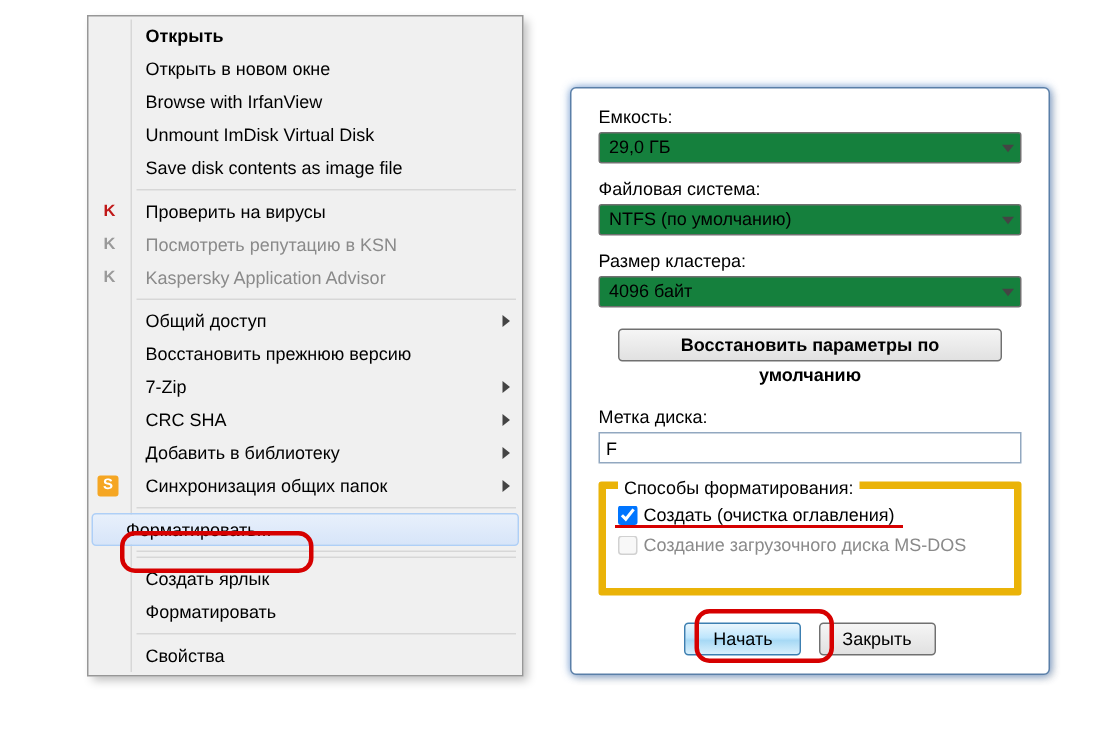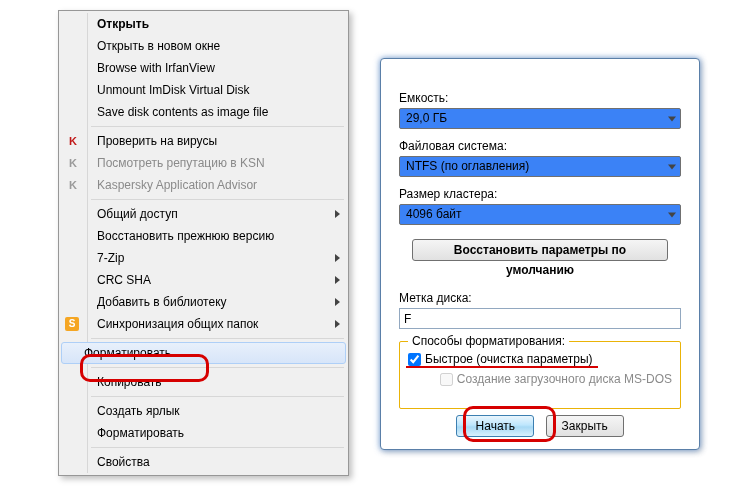--- a/index.html
+++ b/index.html
@@ -96,28 +96,28 @@
     left: 380px; top: 58px;
     width: 318px;
     height: 390px;
     background: #fff;
     border: 1px solid #5a7fa8;
     box-shadow: 0 0 6px rgba(60,120,200,0.7), 2px 2px 6px rgba(0,0,0,0.2);
     border-radius: 4px;
   }
   .dialog-body {
     position: relative;
-    padding: 26px 18px 0 18px;
+    padding: 6px 18px 0 18px;
   }
   .fld-label { margin-top: 6px; margin-bottom: 3px; }
   .combo {
     width: 100%;
     height: 21px;
     border: 1px solid #707070;
-    background: #3b82f6;
+    background: #15803d;
     position: relative;
     border-radius: 2px;
     box-sizing: border-box;
     line-height: 19px;
     padding-left: 6px;
     font-size: 12px;
   }
   .combo .cb-arrow {
     position: absolute; right: 4px; top: 50%; transform: translateY(-50%);
     width: 0; height: 0;
@@ -145,38 +145,38 @@
     border-radius: 3px;
     font-size: 12px;
     text-align: center;
     box-sizing: border-box;
   }
   .btn.default {
     border: 1px solid #3c7fb1;
     background: linear-gradient(#eaf6fd,#bee6fd 45%,#a7d9f5 55%,#d9f0fc);
   }
   .groupbox {
-    border: 1px solid #eab308;
+    border: 5px solid #eab308;
     border-radius: 2px;
     position: relative;
     padding: 8px 8px 8px 8px;
     margin-top: 12px;
   }
   .groupbox .legend {
     position: absolute;
     top: -8px; left: 8px;
     background: #fff;
     padding: 0 4px;
   }
   .chk {
     display: flex; align-items: center;
     height: 18px;
   }
   .chk input { margin: 0 4px 0 0; }
-  .chk.disabled { color: #8a8a8a; justify-content: flex-end; }
+  .chk.disabled { color: #8a8a8a; }
   .chk.disabled input { accent-color: #bbb; }
   .footer {
     position: absolute;
     bottom: 12px;
     left: 0; right: 0;
     text-align: center;
   }
   .footer .btn { min-width: 78px; margin: 0 4px; }
   .underline-red {
     position: absolute;
@@ -204,21 +204,20 @@
         <div class="menu-item sep"></div>
         <div class="menu-item"><span>Общий доступ</span><span class="submenu-arrow"></span></div>
         <div class="menu-item"><span>Восстановить прежнюю версию</span></div>
         <div class="menu-item"><span>7-Zip</span><span class="submenu-arrow"></span></div>
         <div class="menu-item"><span>CRC SHA</span><span class="submenu-arrow"></span></div>
         <div class="menu-item"><span>Добавить в библиотеку</span><span class="submenu-arrow"></span></div>
         <div class="menu-item"><span class="menu-icon icon-s">S</span><span>Синхронизация общих папок</span><span class="submenu-arrow"></span></div>
         <div class="menu-item sep"></div>
         <div class="menu-item highlight"><span>Форматировать...</span></div>
         <div class="menu-item sep"></div>
-        <div class="menu-item"><span>Копировать</span></div>
         <div class="menu-item sep"></div>
         <div class="menu-item"><span>Создать ярлык</span></div>
         <div class="menu-item"><span>Форматировать</span></div>
         <div class="menu-item sep"></div>
         <div class="menu-item"><span>Свойства</span></div>
       </div>
   </div>
 
   <div class="ring-highlight" style="left:80px; top:354px; width:123px; height:22px;"></div>
 
@@ -226,42 +225,42 @@
     <div class="dialog-body">
 
       <div class="fld-label">Емкость:</div>
       <div class="combo">
         <span>29,0 ГБ</span>
         <span class="cb-arrow"></span>
       </div>
 
       <div class="fld-label" style="margin-top:10px">Файловая система:</div>
       <div class="combo">
-        <span>NTFS (по оглавления)</span>
+        <span>NTFS (по умолчанию)</span>
         <span class="cb-arrow"></span>
       </div>
 
       <div class="fld-label" style="margin-top:10px">Размер кластера:</div>
       <div class="combo">
         <span>4096 байт</span>
         <span class="cb-arrow"></span>
       </div>
 
       <div style="text-align:center; margin-top:14px;">
         <span class="btn" style="width:256px;font-weight:bold;">Восстановить параметры по умолчанию</span>
       </div>
 
       <div class="fld-label" style="margin-top:14px">Метка диска:</div>
       <input class="textinput" value="F" style="">
 
       <div class="groupbox" style="height:50px;">
         <span class="legend">Способы форматирования:</span>
         <label class="chk">
           <input type="checkbox" checked="" style="">
-          <span>Быстрое (очистка параметры)</span>
+          <span>Создать (очистка оглавления)</span>
         </label>
         <label class="chk disabled" style="margin-top:2px;">
           <input type="checkbox" disabled="" style="">
           <span>Создание загрузочного диска MS-DOS</span>
         </label>
 
         <div class="underline-red" style="left:6px; top:24px; width:192px;"></div>
       </div>
 
     </div>

